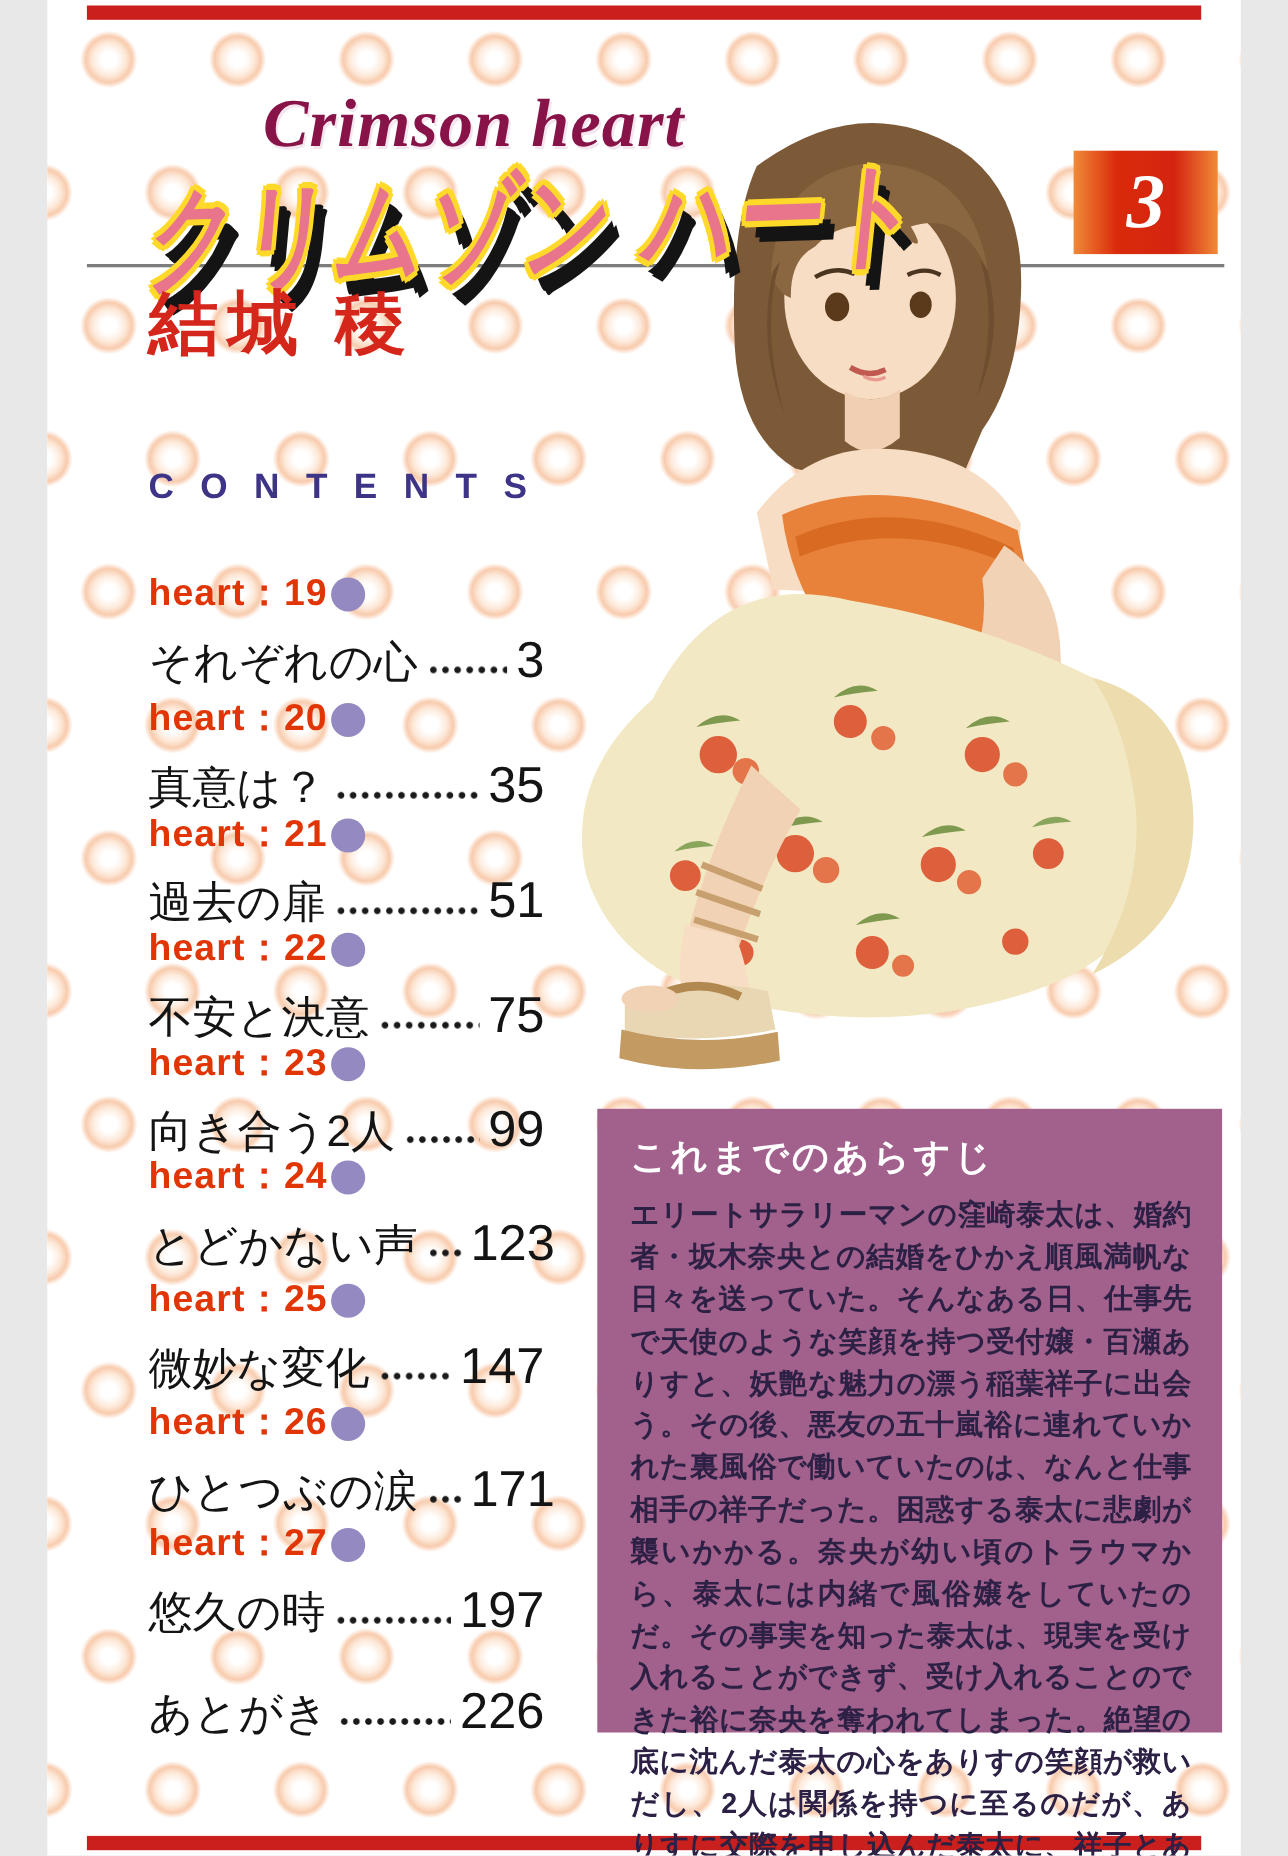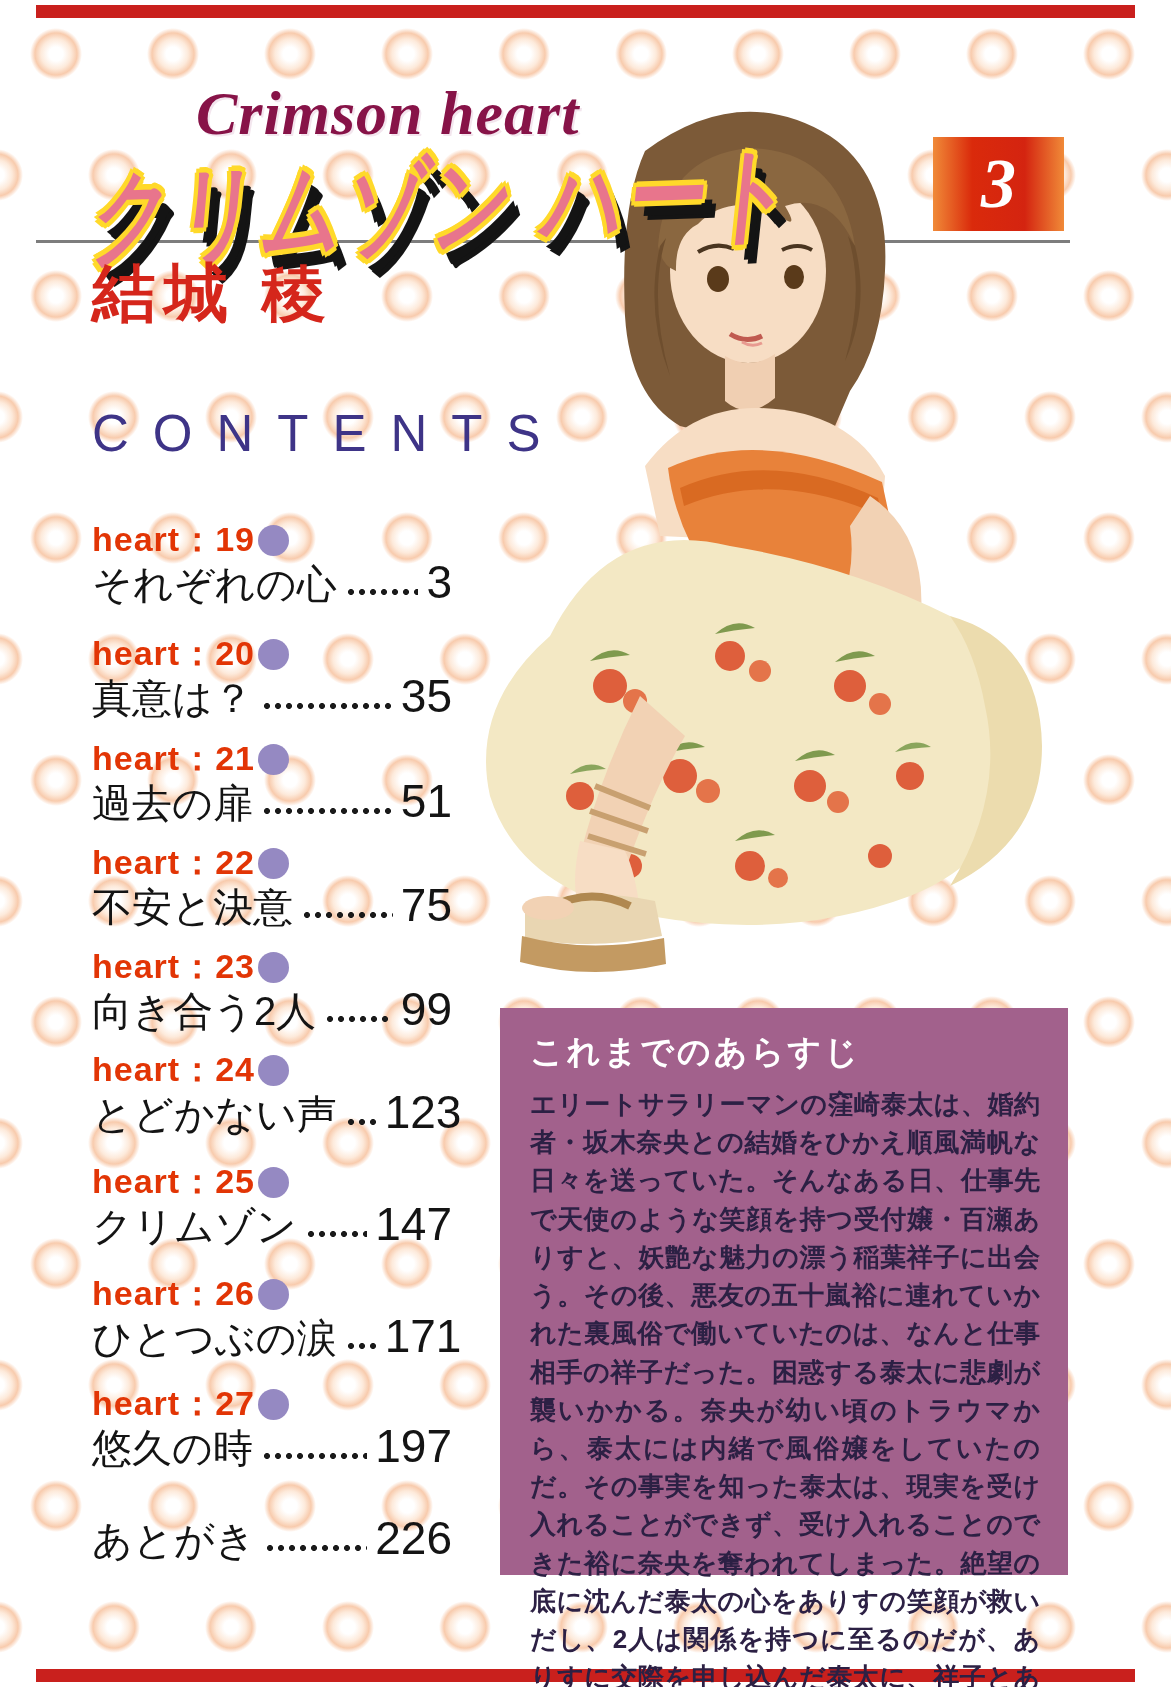--- a/index.html
+++ b/index.html
@@ -1,17 +1,17 @@
 <!DOCTYPE html>
 <html><head>
 <meta charset="utf-8">
 <style>
   html,body{margin:0;padding:0;background:#e8e8e8;}
   .page{
-    position:relative;width:1171px;height:1687px;margin:0 auto;
+    position:relative;width:1085px;height:1687px;margin:0 auto;
     background-color:#ffffff;
     background-image:
       radial-gradient(circle at 26px 26px, #ffffff 0 7px, #fdeadb 15px, #f8cbad 21px, rgba(248,203,173,0) 26px),
       radial-gradient(circle at 26px 26px, #ffffff 0 7px, #fdeadb 15px, #f8cbad 21px, rgba(248,203,173,0) 26px);
     background-size:117px 242px,117px 242px;
     background-position:30px 28px,88px 149px;
     overflow:hidden;
     font-family:"Liberation Sans","DejaVu Sans",sans-serif;
   }
   .red-bar{position:absolute;left:36px;right:36px;height:13px;background:#c9201d;}
@@ -43,34 +43,34 @@
   .vol-box{
     position:absolute;left:933px;top:137px;width:131px;height:94px;z-index:5;
     background:linear-gradient(90deg,#f08a38 0%,#da2a0b 30%,#d42410 70%,#f08a38 100%);
     display:flex;align-items:center;justify-content:center;
   }
   .vol-box .num{
     font-family:"Liberation Serif","DejaVu Serif",serif;
     font-weight:bold;font-style:italic;font-size:70px;color:#ffffff;line-height:1;
   }
   .contents-title{
-    position:absolute;left:92px;top:404px;z-index:4;
-    font-size:51px;font-weight:normal;color:#3e3487;letter-spacing:24px;white-space:nowrap;
+    position:absolute;left:92px;top:424px;z-index:4;
+    font-size:32px;font-weight:bold;color:#3e3487;letter-spacing:24px;white-space:nowrap;
   }
   .entry{position:absolute;left:92px;width:360px;z-index:4;}
   .entry-label{
     font-size:34px;font-weight:bold;color:#e23505;letter-spacing:1px;
     display:flex;align-items:flex-end;line-height:1;white-space:nowrap;
   }
   .dot-circle{
     display:inline-block;width:31px;height:31px;border-radius:50%;
     background:#9589c2;margin-left:3px;
   }
   .entry-line{
-    display:flex;align-items:baseline;margin-top:3px;line-height:1;white-space:nowrap;
+    display:flex;align-items:baseline;margin-top:20px;line-height:1;white-space:nowrap;
   }
   .entry-title{font-size:40px;color:#141414;letter-spacing:0px;font-weight:500;}
   .leader{
     flex:1 1 auto;align-self:flex-end;height:10px;margin:0 8px 8px 10px;min-width:30px;
     background-image:radial-gradient(circle at 4px 5px,#1a1a1a 2.6px,rgba(0,0,0,0) 3.4px);
     background-size:11px 10px;background-repeat:repeat-x;
   }
   .entry-page{font-size:46px;color:#141414;font-weight:500;}
   .illustration{position:absolute;left:430px;top:96px;z-index:2;}
   .synopsis{
@@ -240,21 +240,21 @@
         <span class="leader"></span>
         <span class="entry-page">123</span>
       </div>
   </div>
   <div class="entry" style="top:1164px">
     <div class="entry-label">
         <span>heart：25</span>
         <span class="dot-circle"></span>
       </div>
     <div class="entry-line">
-        <span class="entry-title">クリムゾン</span>
+        <span class="entry-title">微妙な変化</span>
         <span class="leader"></span>
         <span class="entry-page">147</span>
       </div>
   </div>
   <div class="entry" style="top:1276px">
     <div class="entry-label">
         <span>heart：26</span>
         <span class="dot-circle"></span>
       </div>
     <div class="entry-line">

